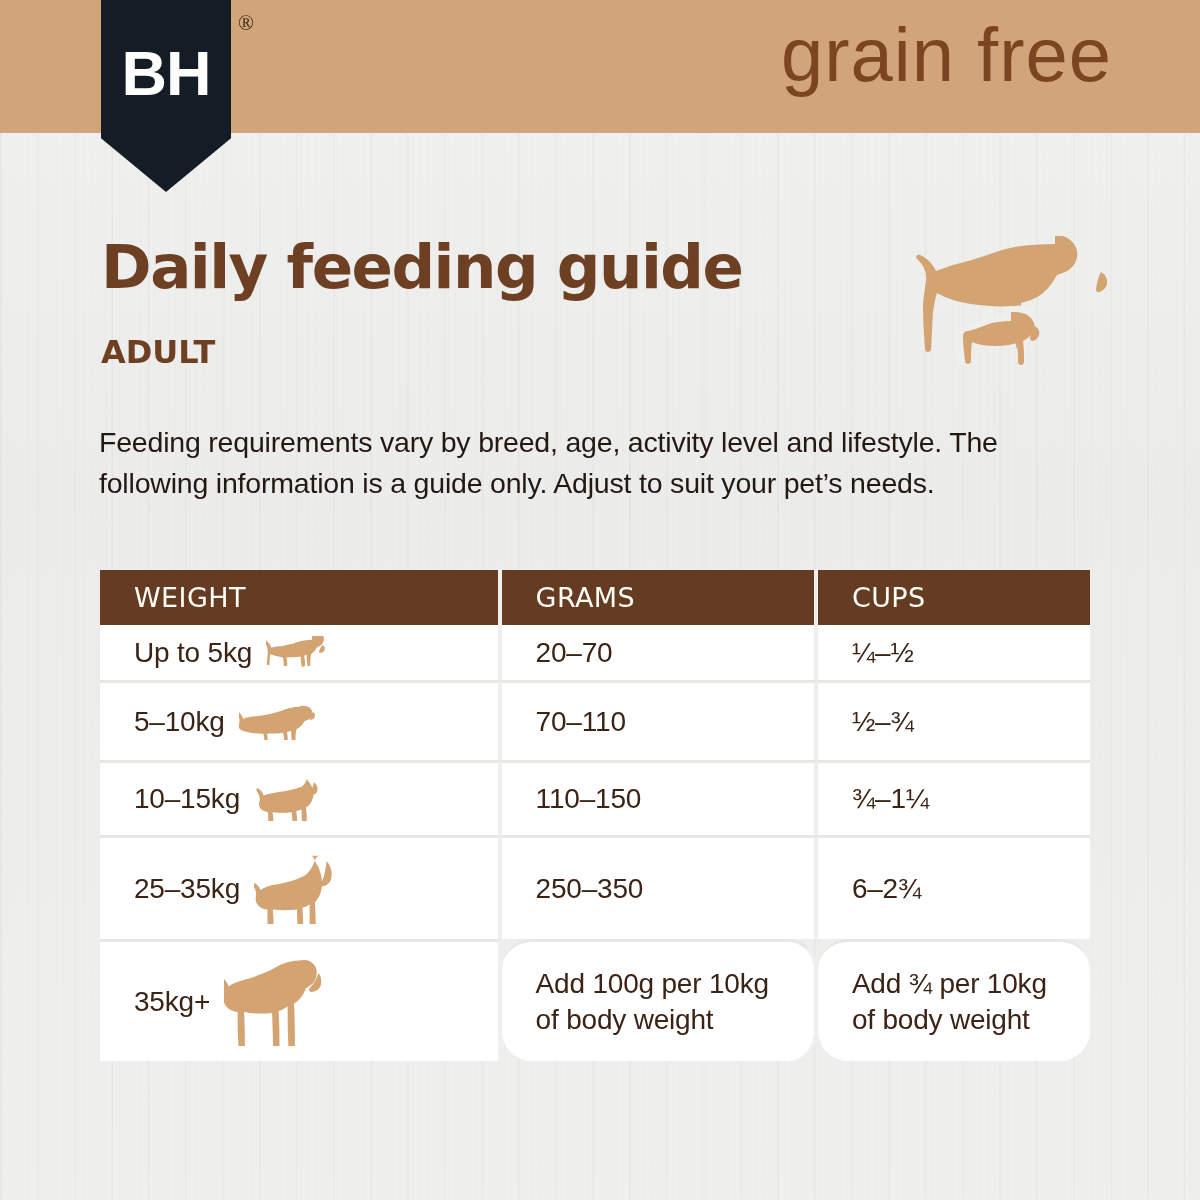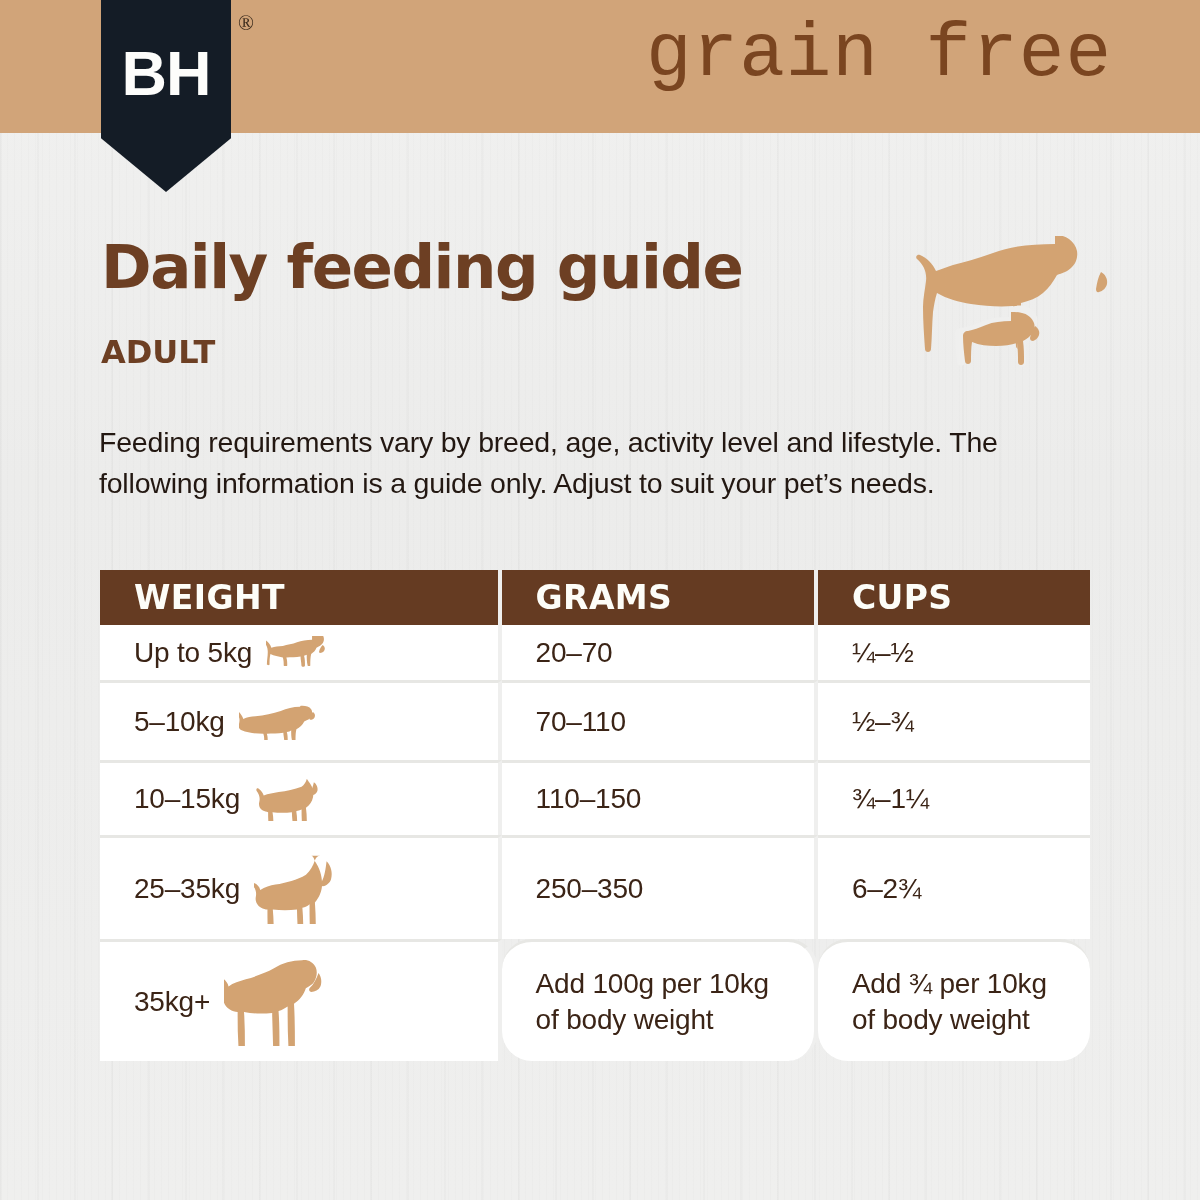--- a/index.html
+++ b/index.html
@@ -74,21 +74,21 @@
     font-size: 21px;
     color: #3a2a1c;
     line-height: 1;
   }
 
   
   .grain-free {
     position: absolute;
     right: 88px;
     top: 17px;
-    font-family: Liberation Mono, monospace;
+    font-family: Liberation Sans, sans-serif;
     font-size: 76px;
     line-height: 1;
     color: #7a4520;
     letter-spacing: 1px;
   }
 
   
   .title {
     position: absolute;
     left: 101px;
@@ -143,22 +143,22 @@
     border-spacing: 0;
   }
   .feed-table th, .feed-table td {
     text-align: left;
     vertical-align: middle;
   }
   .feed-table thead th {
     background: #653b22;
     color: #fdfdf8;
     font-family: "DejaVu Sans", sans-serif;
-    font-weight: bold;
-    font-size: 33px;
+    font-weight: normal;
+    font-size: 27px;
     letter-spacing: 0.4px;
     height: 55px;
     padding: 0 0 0 34px;
     border-right: 4px solid #efefee;
   }
   .feed-table thead th:last-child { border-right: none; }
 
   .feed-table tbody td {
     background: #ffffff;
     color: #3b2416;

